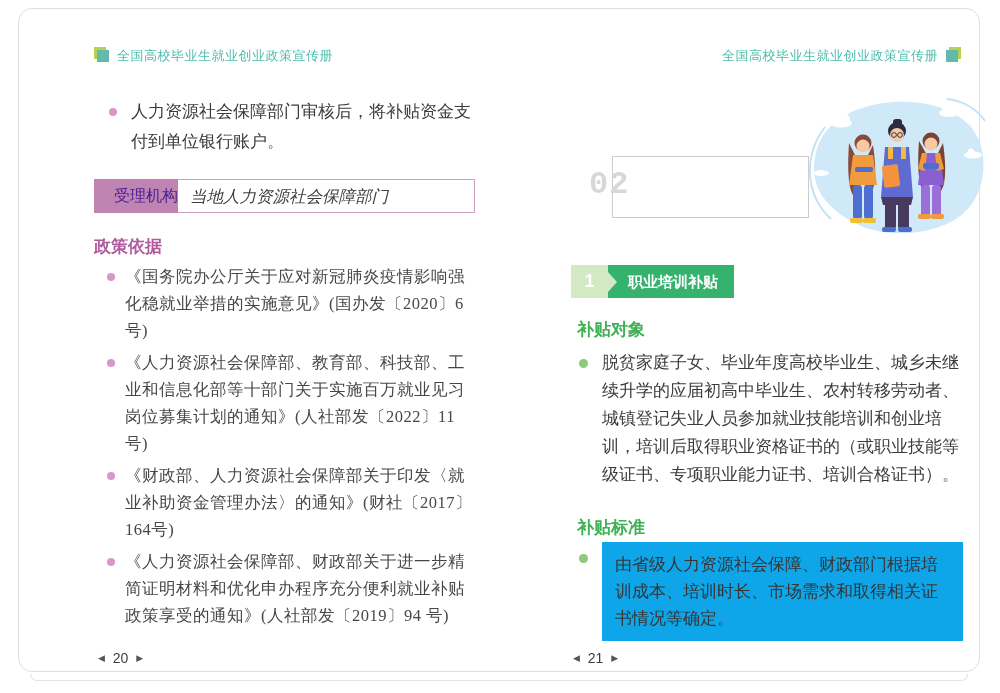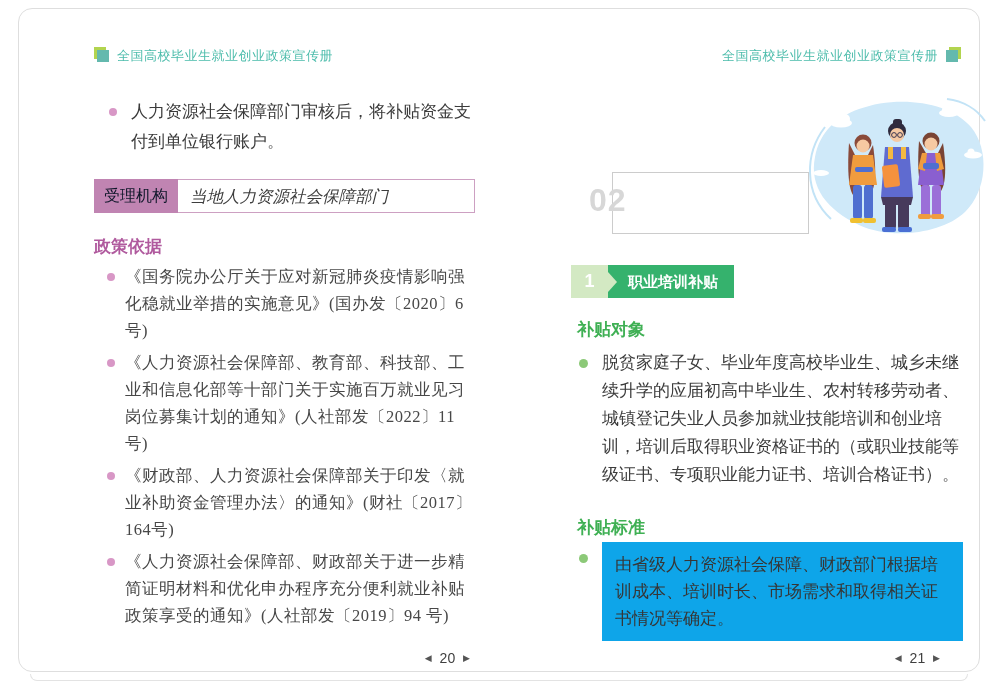--- a/index.html
+++ b/index.html
@@ -23,42 +23,42 @@
   .hdr-left  .sq-wrap { margin-right:7px; }
   .hdr-right .sq-wrap { margin-left:7px; }
 
   
   .para1 { position:absolute; left:90px; top:88px; width:368px; display:flex; }
   .dot-pink { width:8px; height:8px; border-radius:50%; background:#d897c6;
               flex:0 0 8px; margin:11px 14px 0 0; }
   .para1-text { font-size:17px; line-height:30px; color:#3b3b3b; }
 
   .agency { position:absolute; left:75px; top:170px; width:381px; height:34px; display:flex; }
-  .agency-label { width:84px; background:#c084b2; color:#0f172a; font-size:16px;
-                  text-align:center; line-height:34px; }
+  .agency-label { width:84px; background:#c084b2; color:#4c1d95; font-size:16px;
+                  text-align:right; line-height:34px; }
   .agency-value { flex:1; border:1px solid #cda0c2; border-left:none; background:#fff;
                   font-size:16.5px; color:#3d3d3d; line-height:32px; padding:0 12px;font-style:italic; }
 
   .pb-head { position:absolute; left:75px; top:226px; font-size:17px; font-weight:bold;
              color:#b05a9e; }
   .policy-list { position:absolute; left:88px; top:254px; width:372px; list-style:none; }
   .policy-list li { display:flex; margin-bottom:5px; }
   .policy-list .dot-pink { margin-top:10px; margin-right:10px; }
   .policy-text { font-family:"Liberation Serif", serif; font-size:16.5px; line-height:27px;
                  color:#474747; letter-spacing:.5px; }
 
   
-  .pager { position:absolute; top:641px; text-align:right; font-size:14px; color:#3f3f3f; }
+  .pager { position:absolute; top:641px; text-align:left; font-size:14px; color:#3f3f3f; }
   .pager-left  { left:75px;  width:380px; }
   .pager-right { left:550px; width:375px; }
   .tri { font-size:9px; color:#555; vertical-align:2px; padding:0 4px; }
 
   
-  .sec-box { position:absolute; left:593px; top:163px; width:197px; height:62px;
-             border:1px solid #cccccc; z-index:1; }
+  .sec-box { position:absolute; left:593px; top:147px; width:197px; height:62px;
+             border:1px solid #cccccc; z-index:1;font-family:Liberation Mono, monospace; }
   .sec-num { position:absolute; left:-24px; top:9px; font-size:32px; font-weight:bold;
              color:#d7d7d7; letter-spacing:1px; z-index:2; }
   .sec-title { position:absolute; left:29px; top:3px; font-size:20px; font-weight:bold;
                color:#2e2e2e; line-height:27px; white-space:nowrap; }
 
   .illus { position:absolute; left:778px; top:84px; z-index:2; }
 
   
   .badge { position:absolute; left:552px; top:256px; display:flex; height:33px; }
   .badge-num { position:relative; width:37px; background:#d3e9c3; color:#ffffff;

